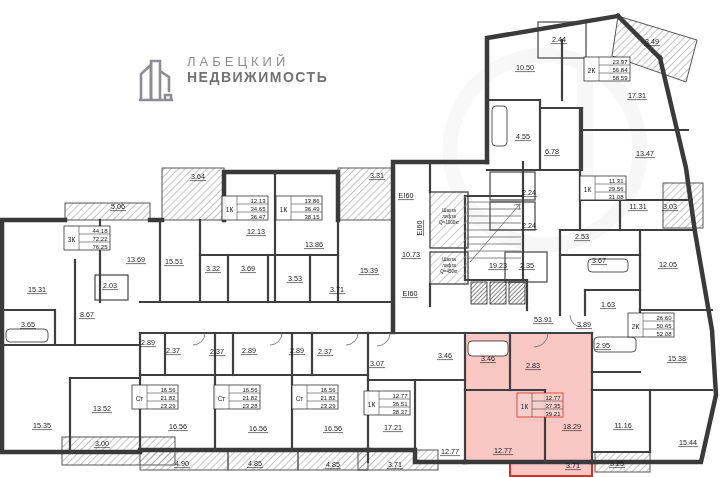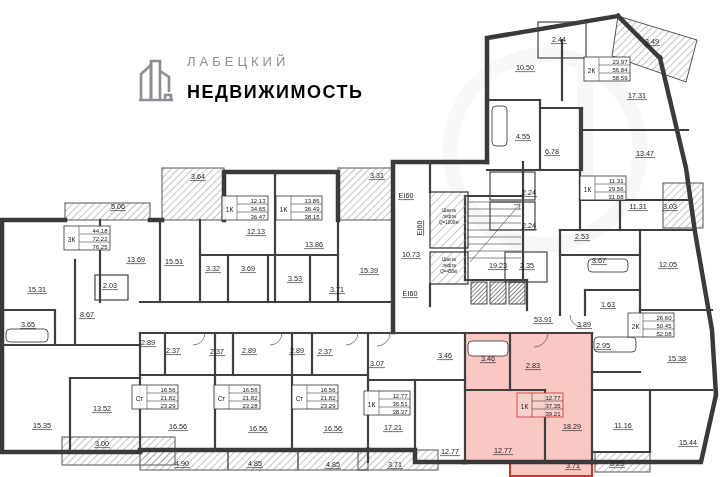--- a/index.html
+++ b/index.html
@@ -1,21 +1,21 @@
 <!DOCTYPE html>
 <html style="--wall: #3a3a3a; --hl: #ee5a52; --hls: #d62f28; --logo: #8d8d93;"><head>
 <meta charset="utf-8">
 <style>
   *{margin:0;padding:0;box-sizing:border-box}
   html,body{width:720px;height:477px;background:#fff;overflow:hidden;
     font-family:"Liberation Sans",sans-serif;position:relative}
   .logo{position:absolute;left:136px;top:54px;display:flex;gap:11px;align-items:flex-start;z-index:5}
   .logo-icon{width:40px;height:52px}
   .logo-name{font-size:13px;letter-spacing:4px;color:var(--logo,#8d8d93);font-weight:400}
-  .logo-type{font-size:18px;letter-spacing:1.5px;color:#000000;font-weight:bold;margin-top:13px}
+  .logo-type{font-size:14px;letter-spacing:1.5px;color:#737373;font-weight:bold;margin-top:0}
   svg#plan{position:absolute;left:0;top:0}
   .al{font-size:7.2px;fill:#1b1b1b;text-anchor:middle}
   .ul{stroke:#1b1b1b;stroke-width:.6}
   .atype{font-size:6.5px;fill:#222}
   .aval{font-size:6px;fill:#222}
   .abox{fill:#ffffff;fill-opacity:.92;stroke:#333;stroke-width:.8}
   .apt.hl .abox{fill:#f6cfcb;stroke:var(--hls,#d62f28)}
   .abl{stroke:#333;stroke-width:.55}
   .shaft{font-size:4.6px;fill:#222;text-anchor:middle}
   .wallT{fill:none;stroke:var(--wall,#3a3a3a);stroke-width:4.5;stroke-linecap:square}

